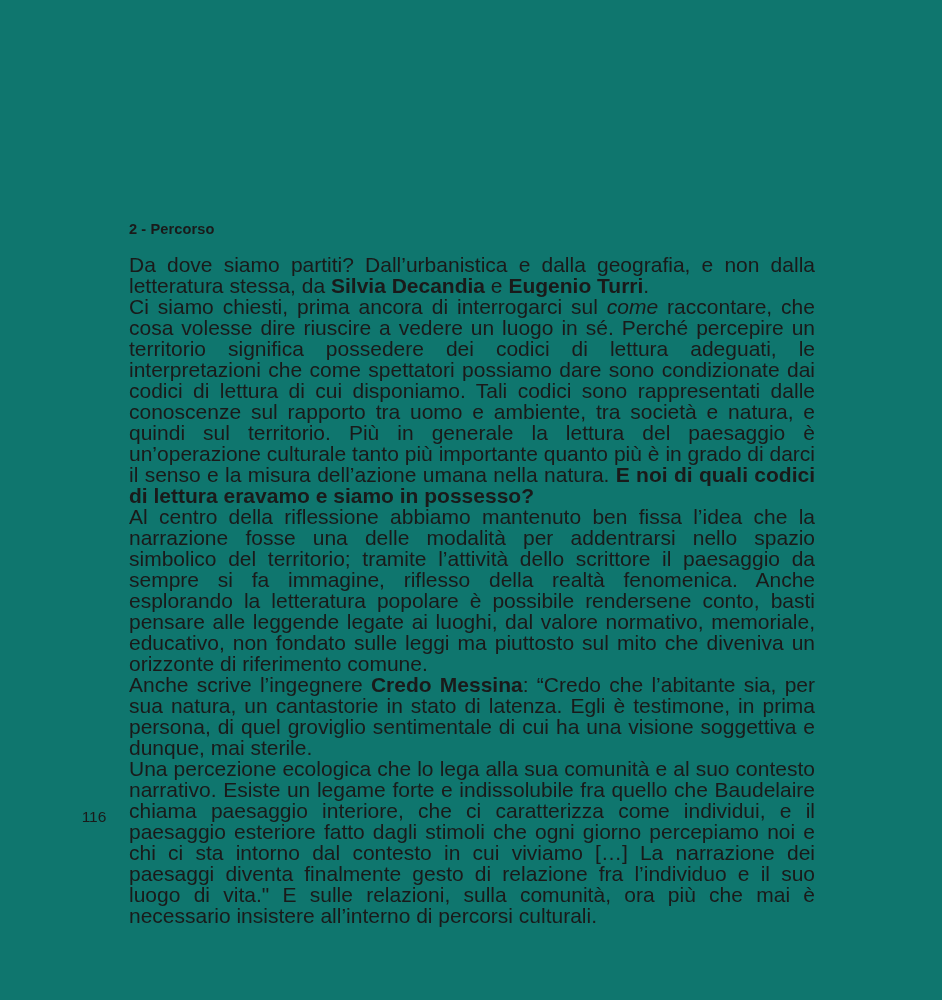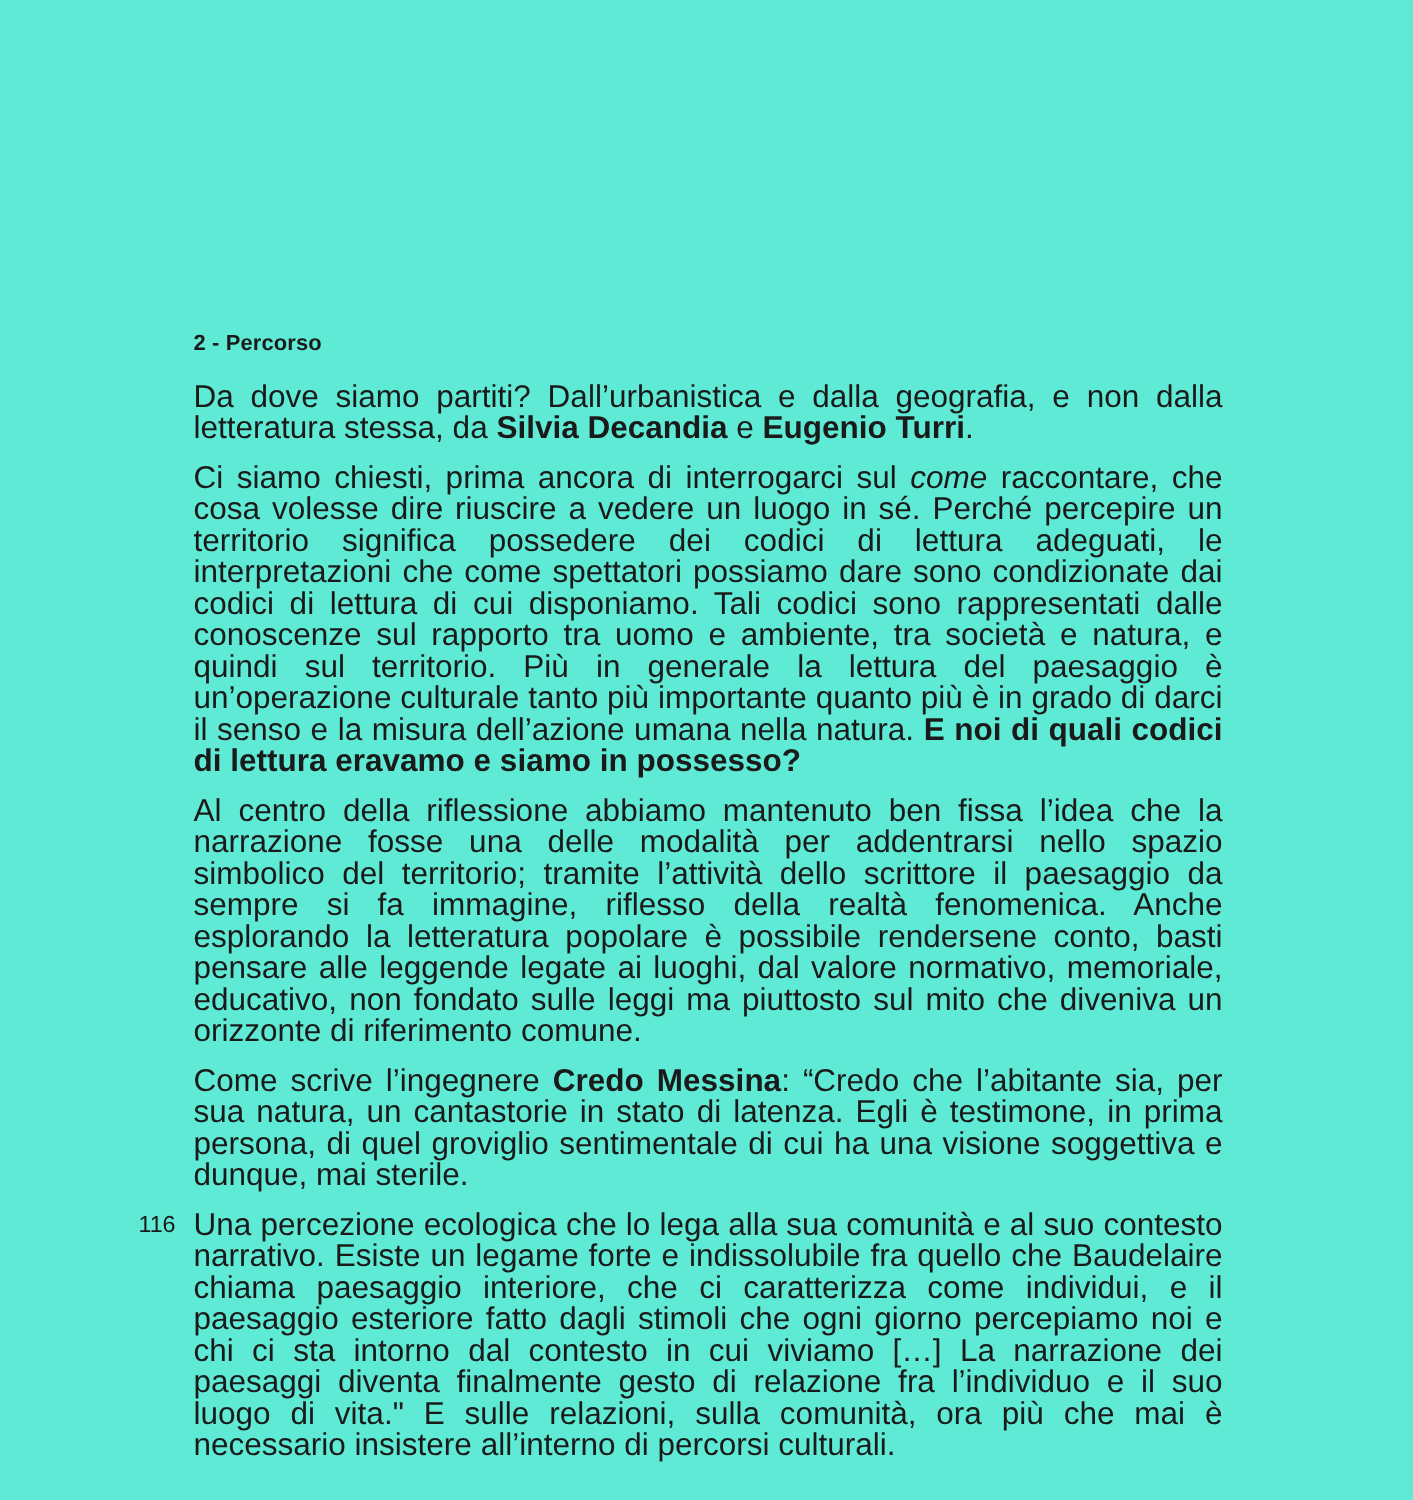--- a/index.html
+++ b/index.html
@@ -15,21 +15,21 @@
     color: #1a1a1a;
     -webkit-font-smoothing: antialiased;
   }
 
   .page {
     position: absolute;
     left: 0;
     top: 0;
     width: 942px;
     height: 1000px;
-    background: #5eead4;
+    background: #0f766e;
     overflow: hidden;
   }
 
   
   .text-column {
     position: absolute;
     left: 129px;
     top: 219px;
     width: 686px;
   }
@@ -46,57 +46,57 @@
   .para {
     font-size: 21px;
     line-height: 21px;
     text-align: justify;
     text-justify: inter-word;
     margin: 0;
     hyphens: none;
   }
 
   .para + .para {
-    margin-top: 12px;
+    margin-top: 0;
   }
 
   .para-gap {
     margin-top: 12px;
   }
 
   .b { font-weight: bold; }
   .i { font-style: italic; }
 
   .page-number {
     position: absolute;
     left: 71px;
     top: 806px;
     width: 46px;
-    text-align: right;
+    text-align: center;
     font-size: 15.5px;
     line-height: 21px;
     color: #1a1a1a;
   }
 </style>
 </head>
 <body>
 
 <div class="page">
 
   <div class="text-column">
 
     <h2 class="section-heading">2 - Percorso</h2>
 
     <p class="para"><span>Da dove siamo partiti? Dall’urbanistica e dalla geografia, e non dalla letteratura stessa, da </span><span class="b">Silvia Decandia</span><span> e </span><span class="b">Eugenio Turri</span><span>.</span></p>
 
     <p class="para"><span>Ci siamo chiesti, prima ancora di interrogarci sul </span><span class="i">come</span><span> raccontare, che cosa volesse dire riuscire a vedere un luogo in sé. Perché percepire un territorio significa possedere dei codici di lettura adeguati, le interpretazioni che come spettatori possiamo dare sono condizionate dai codici di lettura di cui disponiamo. Tali codici sono rappresentati dalle conoscenze sul rapporto tra uomo e ambiente, tra società e natura, e quindi sul territorio. Più in generale la lettura del paesaggio è un’operazione culturale tanto più importante quanto più è in grado di darci il senso e la misura dell’azione umana nella natura. </span><span class="b">E noi di quali codici di lettura eravamo e siamo in possesso?</span></p>
 
     <p class="para para-gap">Al centro della riflessione abbiamo mantenuto ben fissa l’idea che la narrazione fosse una delle modalità per addentrarsi nello spazio simbolico del territorio; tramite l’attività dello scrittore il paesaggio da sempre si fa immagine, riflesso della realtà fenomenica. Anche esplorando la letteratura popolare è possibile rendersene conto, basti pensare alle leggende legate ai luoghi, dal valore normativo, memoriale, educativo, non fondato sulle leggi ma piuttosto sul mito che diveniva un orizzonte di riferimento comune.</p>
 
-    <p class="para para-gap"><span>Come scrive l’ingegnere </span><span class="b">Credo Messina</span><span>: “Credo che l’abitante sia, per sua natura, un cantastorie in stato di latenza. Egli è testimone, in prima persona, di quel groviglio sentimentale di cui ha una visione soggettiva e dunque, mai sterile.</span></p>
+    <p class="para para-gap"><span>Anche scrive l’ingegnere </span><span class="b">Credo Messina</span><span>: “Credo che l’abitante sia, per sua natura, un cantastorie in stato di latenza. Egli è testimone, in prima persona, di quel groviglio sentimentale di cui ha una visione soggettiva e dunque, mai sterile.</span></p>
 
     <p class="para">Una percezione ecologica che lo lega alla sua comunità e al suo contesto narrativo. Esiste un legame forte e indissolubile fra quello che Baudelaire chiama paesaggio interiore, che ci caratterizza come individui, e il paesaggio esteriore fatto dagli stimoli che ogni giorno percepiamo noi e chi ci sta intorno dal contesto in cui viviamo […] La narrazione dei paesaggi diventa finalmente gesto di relazione fra l’individuo e il suo luogo di vita." E sulle relazioni, sulla comunità, ora più che mai è necessario insistere all’interno di percorsi culturali.</p>
 
   </div>
 
   <div class="page-number">116</div>
 
 </div>
 
 </body></html>

